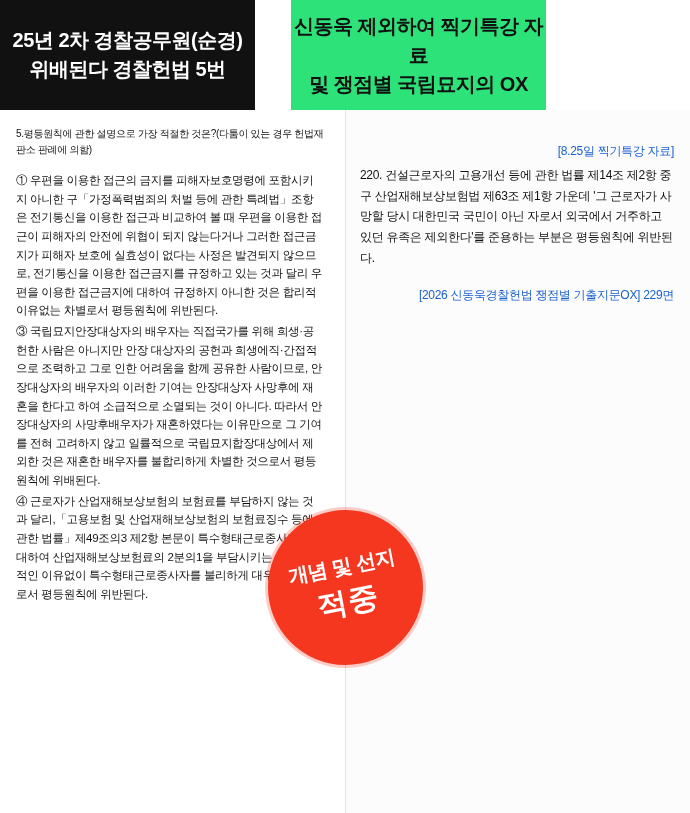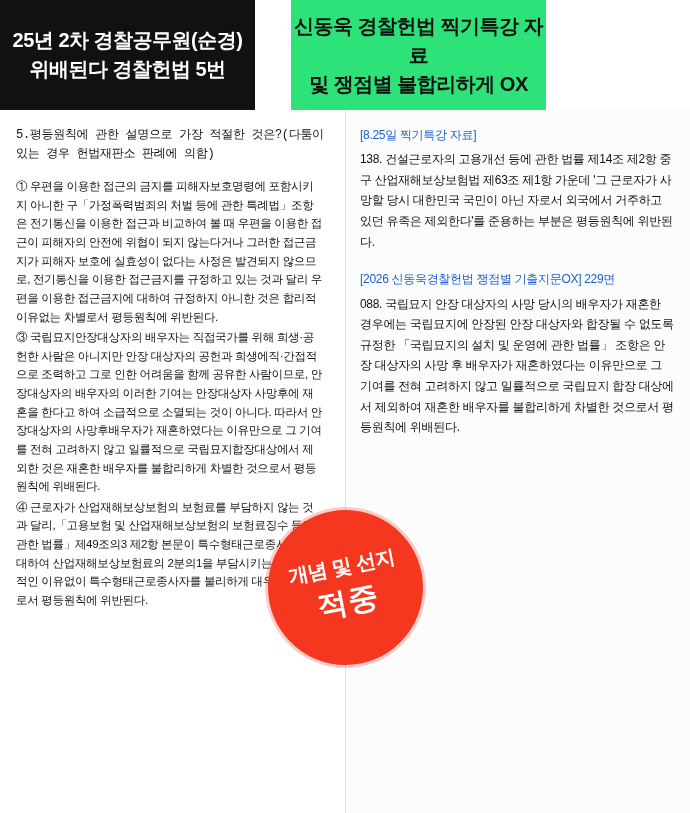--- a/index.html
+++ b/index.html
@@ -68,41 +68,41 @@
     background: #ffffff;
   }
   .col-right {
     width: 345px;
     padding: 16px 16px 10px 14px;
     background: #fcfcfc;
     border-left: 1px solid #e2e2e2;
   }
 
   .q-stem {
-    font-size: 12px;
+    font-size: 10px;
     line-height: 1.55;
     color: #111111;
     margin: 0 0 14px 0;
     letter-spacing: -0.3px;
-    font-family: Liberation Mono, monospace;
   }
   .choice {
     font-size: 11.5px;
     line-height: 1.62;
     color: #111111;
     margin: 0 8px 2px 0;
     letter-spacing: -0.3px;
   }
 
   .r-label {
     font-size: 12px;
     line-height: 1.6;
     color: #1a5fd0;
-    margin: 0 0 4px 0;
+    margin: 16px 0 4px 0;
     letter-spacing: -0.3px;
+    text-align: right;
   }
   .r-para {
     font-size: 12px;
     line-height: 1.72;
     color: #111111;
     margin: 0 0 18px 0;
     letter-spacing: -0.3px;
   }
   .r-num {
     font-size: 12px;
@@ -146,39 +146,38 @@
 <body>
 
 <div id="page">
 
   <div class="header-row">
     <div class="header-left">
       <span>25년 2차 경찰공무원(순경)</span>
       <span>위배된다 경찰헌법 5번</span>
     </div>
     <div class="header-right">
-      <span>신동욱 경찰헌법 찍기특강 자료</span>
-      <span>및 쟁점별 불합리하게 OX</span>
+      <span>신동욱 제외하여 찍기특강 자료</span>
+      <span>및 쟁점별 국립묘지의 OX</span>
     </div>
   </div>
 
   <div class="body-row">
 
     <div class="col-left">
       <p class="q-stem">5.평등원칙에 관한 설명으로 가장 적절한 것은?(다툼이 있는 경우 헌법재판소 판례에 의함)</p>
       <p class="choice">① 우편을 이용한 접근의 금지를 피해자보호명령에 포함시키지 아니한 구「가정폭력범죄의 처벌 등에 관한 특례법」조항은 전기통신을 이용한 접근과 비교하여 볼 때 우편을 이용한 접근이 피해자의 안전에 위협이 되지 않는다거나 그러한 접근금지가 피해자 보호에 실효성이 없다는 사정은 발견되지 않으므로, 전기통신을 이용한 접근금지를 규정하고 있는 것과 달리 우편을 이용한 접근금지에 대하여 규정하지 아니한 것은 합리적 이유없는 차별로서 평등원칙에 위반된다.</p>
       <p class="choice">③ 국립묘지안장대상자의 배우자는 직접국가를 위해 희생·공헌한 사람은 아니지만 안장 대상자의 공헌과 희생에직·간접적으로 조력하고 그로 인한 어려움을 함께 공유한 사람이므로, 안장대상자의 배우자의 이러한 기여는 안장대상자 사망후에 재혼을 한다고 하여 소급적으로 소멸되는 것이 아니다. 따라서 안장대상자의 사망후배우자가 재혼하였다는 이유만으로 그 기여를 전혀 고려하지 않고 일률적으로 국립묘지합장대상에서 제외한 것은 재혼한 배우자를 불합리하게 차별한 것으로서 평등원칙에 위배된다.</p>
       <p class="choice">④ 근로자가 산업재해보상보험의 보험료를 부담하지 않는 것과 달리,「고용보험 및 산업재해보상보험의 보험료징수 등에 관한 법률」제49조의3 제2항 본문이 특수형태근로종사자에 대하여 산업재해보상보험료의 2분의1을 부담시키는 것은 합리적인 이유없이 특수형태근로종사자를 불리하게 대우하는 것으로서 평등원칙에 위반된다.</p>
     </div>
 
     <div class="col-right">
       <p class="r-label">[8.25일 찍기특강 자료]</p>
-      <p class="r-para">138. 건설근로자의 고용개선 등에 관한 법률 제14조 제2항 중 구 산업재해보상보험법 제63조 제1항 가운데 '그 근로자가 사망할 당시 대한민국 국민이 아닌 자로서 외국에서 거주하고 있던 유족은 제외한다'를 준용하는 부분은 평등원칙에 위반된다.</p>
+      <p class="r-para">220. 건설근로자의 고용개선 등에 관한 법률 제14조 제2항 중 구 산업재해보상보험법 제63조 제1항 가운데 '그 근로자가 사망할 당시 대한민국 국민이 아닌 자로서 외국에서 거주하고 있던 유족은 제외한다'를 준용하는 부분은 평등원칙에 위반된다.</p>
       <p class="r-label">[2026 신동욱경찰헌법 쟁점별 기출지문OX] 229면</p>
-      <p class="r-num">088. 국립묘지 안장 대상자의 사망 당시의 배우자가 재혼한 경우에는 국립묘지에 안장된 안장 대상자와 합장될 수 없도록 규정한 「국립묘지의 설치 및 운영에 관한 법률」 조항은 안장 대상자의 사망 후 배우자가 재혼하였다는 이유만으로 그 기여를 전혀 고려하지 않고 일률적으로 국립묘지 합장 대상에서 제외하여 재혼한 배우자를 불합리하게 차별한 것으로서 평등원칙에 위배된다.</p>
     </div>
 
     <div class="stamp">
       <div class="stamp-line1">개념 및 선지</div>
       <div class="stamp-line2">적중</div>
     </div>
 
   </div>
 </div>
 

